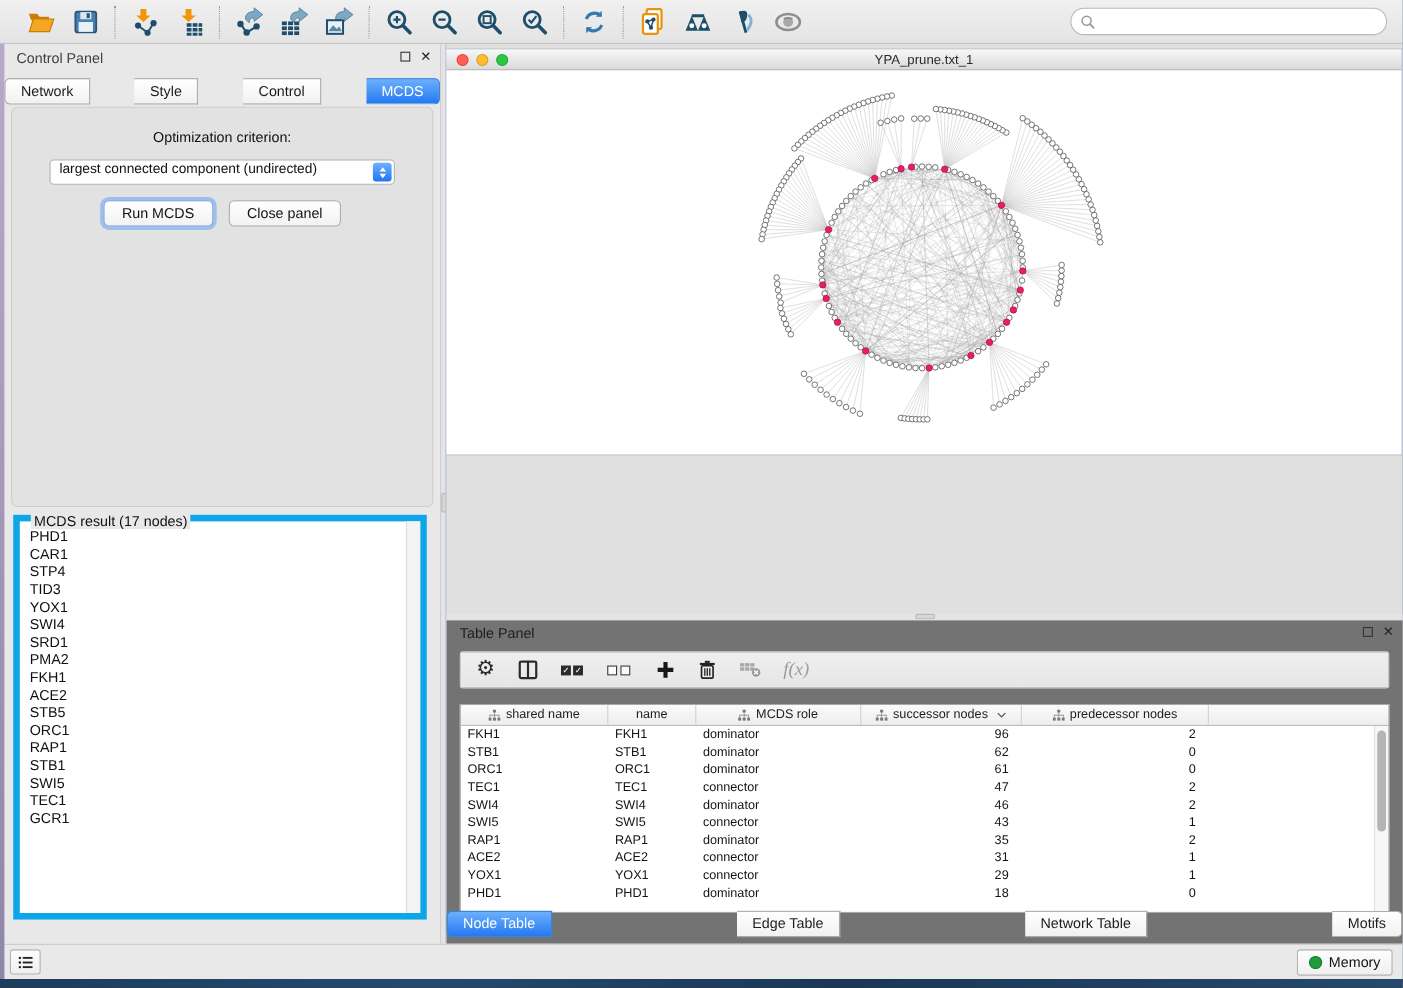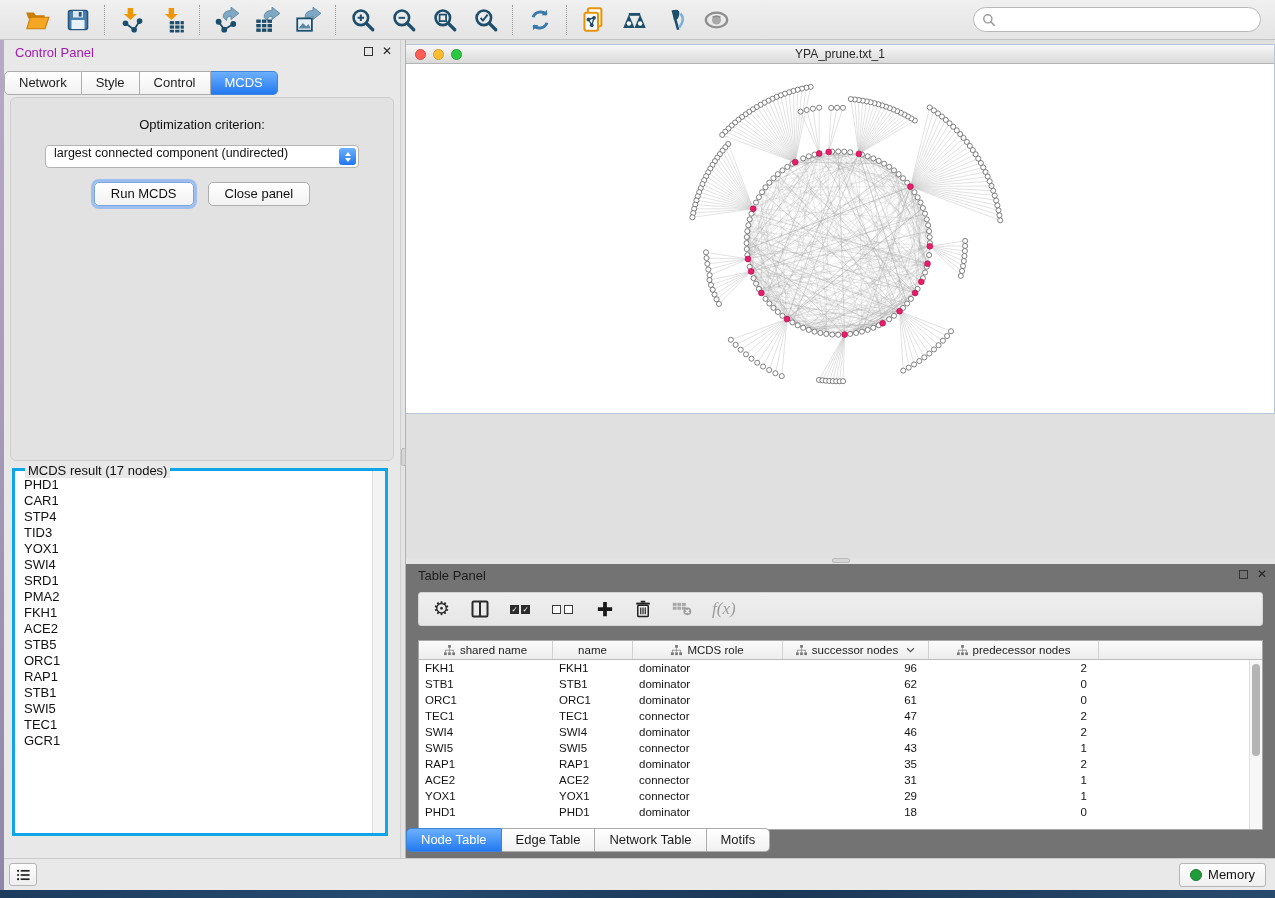--- a/index.html
+++ b/index.html
@@ -16,41 +16,41 @@
   .ticon{width:27px;height:27px;display:flex;align-items:center;justify-content:center;cursor:default;}
   .ticon svg{display:block;}
   #searchbox{margin-left:auto;margin-right:4px;width:288px;height:25px;background:#fff;border:1px solid #b9b9b9;border-radius:13px;display:flex;align-items:center;padding:0 8px;color:#8a8a8a;}
   #searchbox input{border:none;outline:none;flex:1;font-size:12px;background:transparent;margin-left:5px;}
 
   
   #main{position:absolute;left:4px;top:40px;width:1271px;height:818px;display:flex;}
 
   
   #control-panel{position:relative;width:396px;height:818px;background:#e8e8e8;flex:none;}
-  .panel-header{position:absolute;left:0;top:0;width:100%;height:26px;line-height:26px;padding:0 11px;font-size:13px;color:#a21caf;}
+  .panel-header{position:absolute;left:0;top:0;width:100%;height:26px;line-height:26px;padding:0 11px;font-size:13px;color:#404040;}
   .win-btns{position:absolute;right:8px;top:7px;display:flex;gap:9px;align-items:center;}
   .float-btn{width:9px;height:9px;border:1.5px solid #333;display:inline-block;}
   .close-btn{font-size:12px;font-weight:bold;color:#222;line-height:9px;}
-  .seg{display:flex;justify-content:flex-start;}
+  .seg{display:flex;justify-content:space-between;}
   #cp-tabs{position:absolute;left:0;top:31px;width:100%;}
   .seg .tab{background:linear-gradient(#ffffff,#f1f1f1);border:1px solid #adadad;border-left:none;padding:3px 14px 4px;font-size:13px;color:#1c1c1c;cursor:default;}
   .seg .tab:first-child{border-left:1px solid #adadad;border-radius:5px 0 0 5px;}
   .seg .tab:last-child{border-radius:0 5px 5px 0;}
   .seg .tab.active{background:linear-gradient(#6cb0fd,#2379f1);border-color:#3f83d6;color:#fff;}
   #cp-box{position:absolute;left:6px;top:57px;width:384px;height:364px;background:#e2e2e2;border:1px solid #cdcdcd;border-radius:6px;}
   #opt-label{margin-top:19px;text-align:center;font-size:13px;color:#111;}
   #opt-select{margin:13px auto 0;width:314px;height:23px;background:#fff;border:1px solid #b3b3b3;border-radius:4px;display:flex;align-items:flex-start;position:relative;cursor:default;}
   #opt-select .sel-text{flex:1;font-size:12.5px;color:#111;padding-left:8px;white-space:nowrap;}
   .stepper{position:absolute;right:2px;top:2px;bottom:2px;width:17px;border-radius:3px;background:linear-gradient(#6db1fe,#2076f0);display:flex;flex-direction:column;align-items:center;justify-content:center;gap:2px;}
   .stepper .up{width:0;height:0;border-left:3.5px solid transparent;border-right:3.5px solid transparent;border-bottom:4px solid #fff;}
   .stepper .dn{width:0;height:0;border-left:3.5px solid transparent;border-right:3.5px solid transparent;border-top:4px solid #fff;}
   #cp-buttons{margin-top:14px;display:flex;justify-content:center;gap:14px;}
   .btn{background:linear-gradient(#ffffff,#f2f2f2);border:1px solid #aeaeae;border-radius:5px;padding:3px 16px 4px;font-size:13px;color:#111;cursor:default;}
   .btn.focused{box-shadow:0 0 0 3px rgba(100,160,250,.55);border-color:#7aa6e0;}
-  #mcds-group{position:absolute;left:8px;top:428px;width:376px;height:368px;background:#fff;border:3px solid #0ea5e9;}
+  #mcds-group{position:absolute;left:8px;top:428px;width:376px;height:368px;background:#fff;border:6px solid #0ea5e9;}
   #mcds-legend{position:absolute;left:10px;top:-8px;background:#e8e8e8;padding:0 3px;font-size:13px;color:#111;}
   #mcds-list{position:absolute;left:1px;top:6px;right:14px;bottom:1px;overflow:hidden;padding-left:8px;}
   .mcds-item{font-size:13px;line-height:16px;color:#111;}
   #mcds-track{position:absolute;right:0;top:0;bottom:0;width:13px;background:#f3f3f3;border-left:1px solid #ddd;}
 
   
   #v-divider{width:6px;height:818px;background:#e4e4e4;flex:none;position:relative;border-left:1px solid #cfcfcf;border-right:1px solid #9fb6d8;}
   #v-divider .grip{position:absolute;top:408px;left:0;width:5px;height:18px;background:#d6d6d6;border:1px solid #bbb;border-radius:2px;}
 
   

